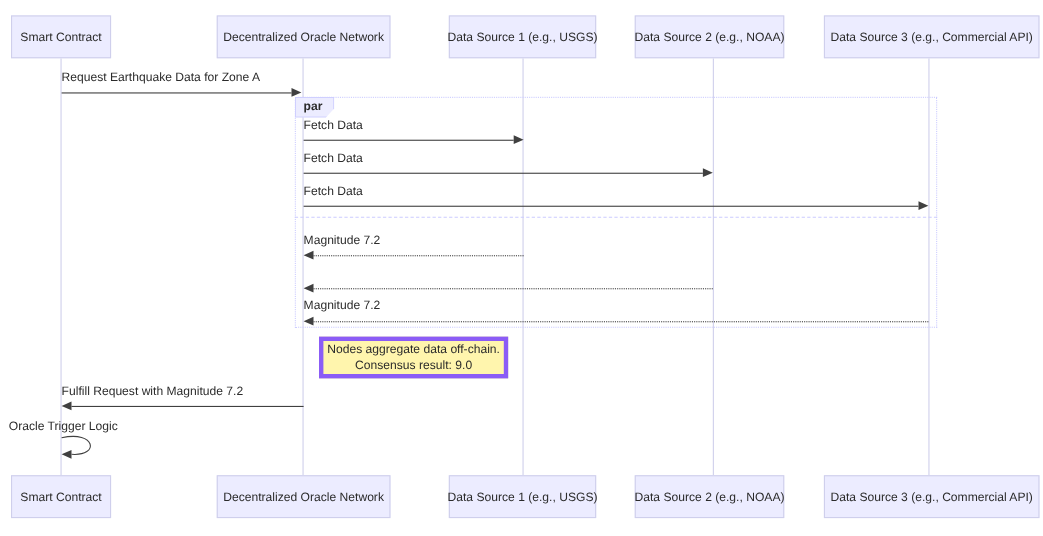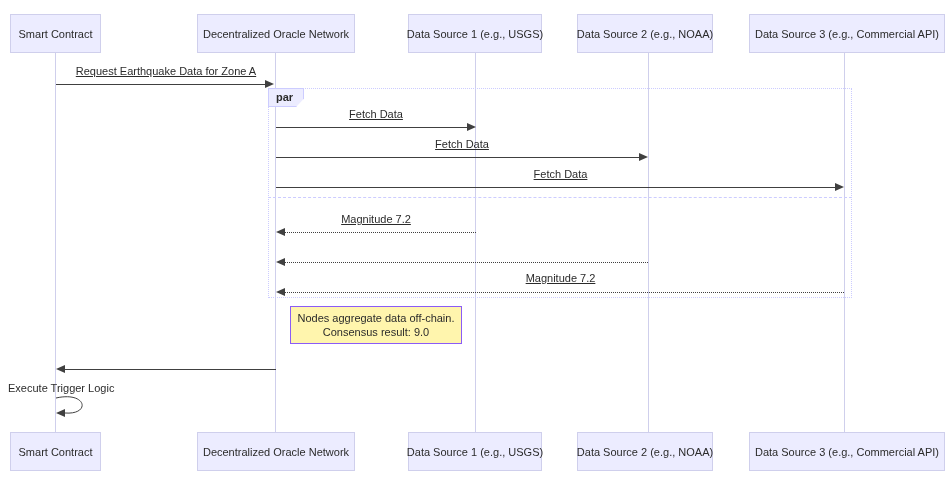--- a/index.html
+++ b/index.html
@@ -6,37 +6,37 @@
   #canvas{
     position:relative;width:948px;height:487px;background:#ffffff;
     font-family:"Liberation Sans", sans-serif;color:#2b2b2b;overflow:hidden;
   }
   .lifeline{position:absolute;width:1px;top:53px;height:379px;background:#cfcfec;}
   .actor{
     position:absolute;height:39px;background:#ECECFF;border:1px solid #cfcfec;
     border-radius:0;display:flex;align-items:center;justify-content:center;
     font-size:11px;white-space:nowrap;box-sizing:border-box;
   }
-  .msg-label{position:absolute;font-size:11px;text-align:center;white-space:nowrap;text-decoration:underline;}
+  .msg-label{position:absolute;font-size:11px;white-space:nowrap;}
   .msg-line{position:absolute;height:0;border-top:1px solid #404040;}
   .msg-line.dotted{border-top-style:dotted;}
   .head-right{position:absolute;width:0;height:0;border-top:4px solid transparent;
     border-bottom:4px solid transparent;border-left:9px solid #404040;}
   .head-left{position:absolute;width:0;height:0;border-top:4px solid transparent;
     border-bottom:4px solid transparent;border-right:9px solid #404040;}
   .par-frame{position:absolute;left:268px;top:88px;width:584px;height:210px;
     border:1px dotted #ccccff;box-sizing:border-box;}
   .par-divider{position:absolute;left:268px;top:197px;width:584px;height:0;
     border-top:1px dashed #ccccff;}
   .par-tab{position:absolute;left:268px;top:88px;width:36px;height:19px;
     background:#ECECFF;border:1px solid #ccccff;box-sizing:border-box;
     clip-path:polygon(0 0,100% 0,100% 55%,78% 100%,0 100%);
     font-size:11px;font-weight:bold;line-height:17px;padding-left:7px;}
   .note{position:absolute;left:290px;top:306px;width:172px;height:38px;
-    background:#FFF5AD;border:1px solid #8b5cf6;box-sizing:border-box;
+    background:#FFF5AD;border:4px solid #8b5cf6;box-sizing:border-box;
     display:flex;flex-direction:column;align-items:center;justify-content:center;
     font-size:11px;line-height:14px;text-align:center;}
   .self-label{position:absolute;left:8px;top:382px;font-size:11px;white-space:nowrap;}
   .self-loop{position:absolute;left:55px;top:394px;}
 </style>
 </head>
 <body>
 
 <div id="canvas">
 
@@ -75,24 +75,25 @@
 
   <div class="msg-label" style="left:276px;top:272px;width:569px">Magnitude 7.2</div>
   <div class="msg-line dotted" style="left:285px;top:292px;width:559px"></div>
   <div class="head-left" style="left:276px;top:288px"></div>
 
   <div class="note">
     <div>Nodes aggregate data off-chain.</div>
     <div>Consensus result: 9.0</div>
   </div>
 
+  <div class="msg-label" style="left:56px;top:350px;width:220px">Fulfill Request with Magnitude 7.2</div>
   <div class="msg-line" style="left:65px;top:369px;width:211px"></div>
   <div class="head-left" style="left:56px;top:365px"></div>
 
-  <div class="self-label">Execute Trigger Logic</div>
+  <div class="self-label">Oracle Trigger Logic</div>
   <svg class="self-loop" width="44" height="28" viewBox="0 0 44 28">
     <path d="M 1 4 C 32 -3, 36 21, 10 19" fill="none" stroke="#404040" stroke-width="1"></path>
     <polygon points="10,15 10,23 1,19" fill="#404040"></polygon>
   </svg>
 
   <div class="actor" style="left:10px;top:14px;width:91px">Smart Contract</div>
   <div class="actor" style="left:197px;top:14px;width:158px">Decentralized Oracle Network</div>
   <div class="actor" style="left:408px;top:14px;width:134px">Data Source 1 (e.g., USGS)</div>
   <div class="actor" style="left:577px;top:14px;width:136px">Data Source 2 (e.g., NOAA)</div>
   <div class="actor" style="left:749px;top:14px;width:196px">Data Source 3 (e.g., Commercial API)</div>

